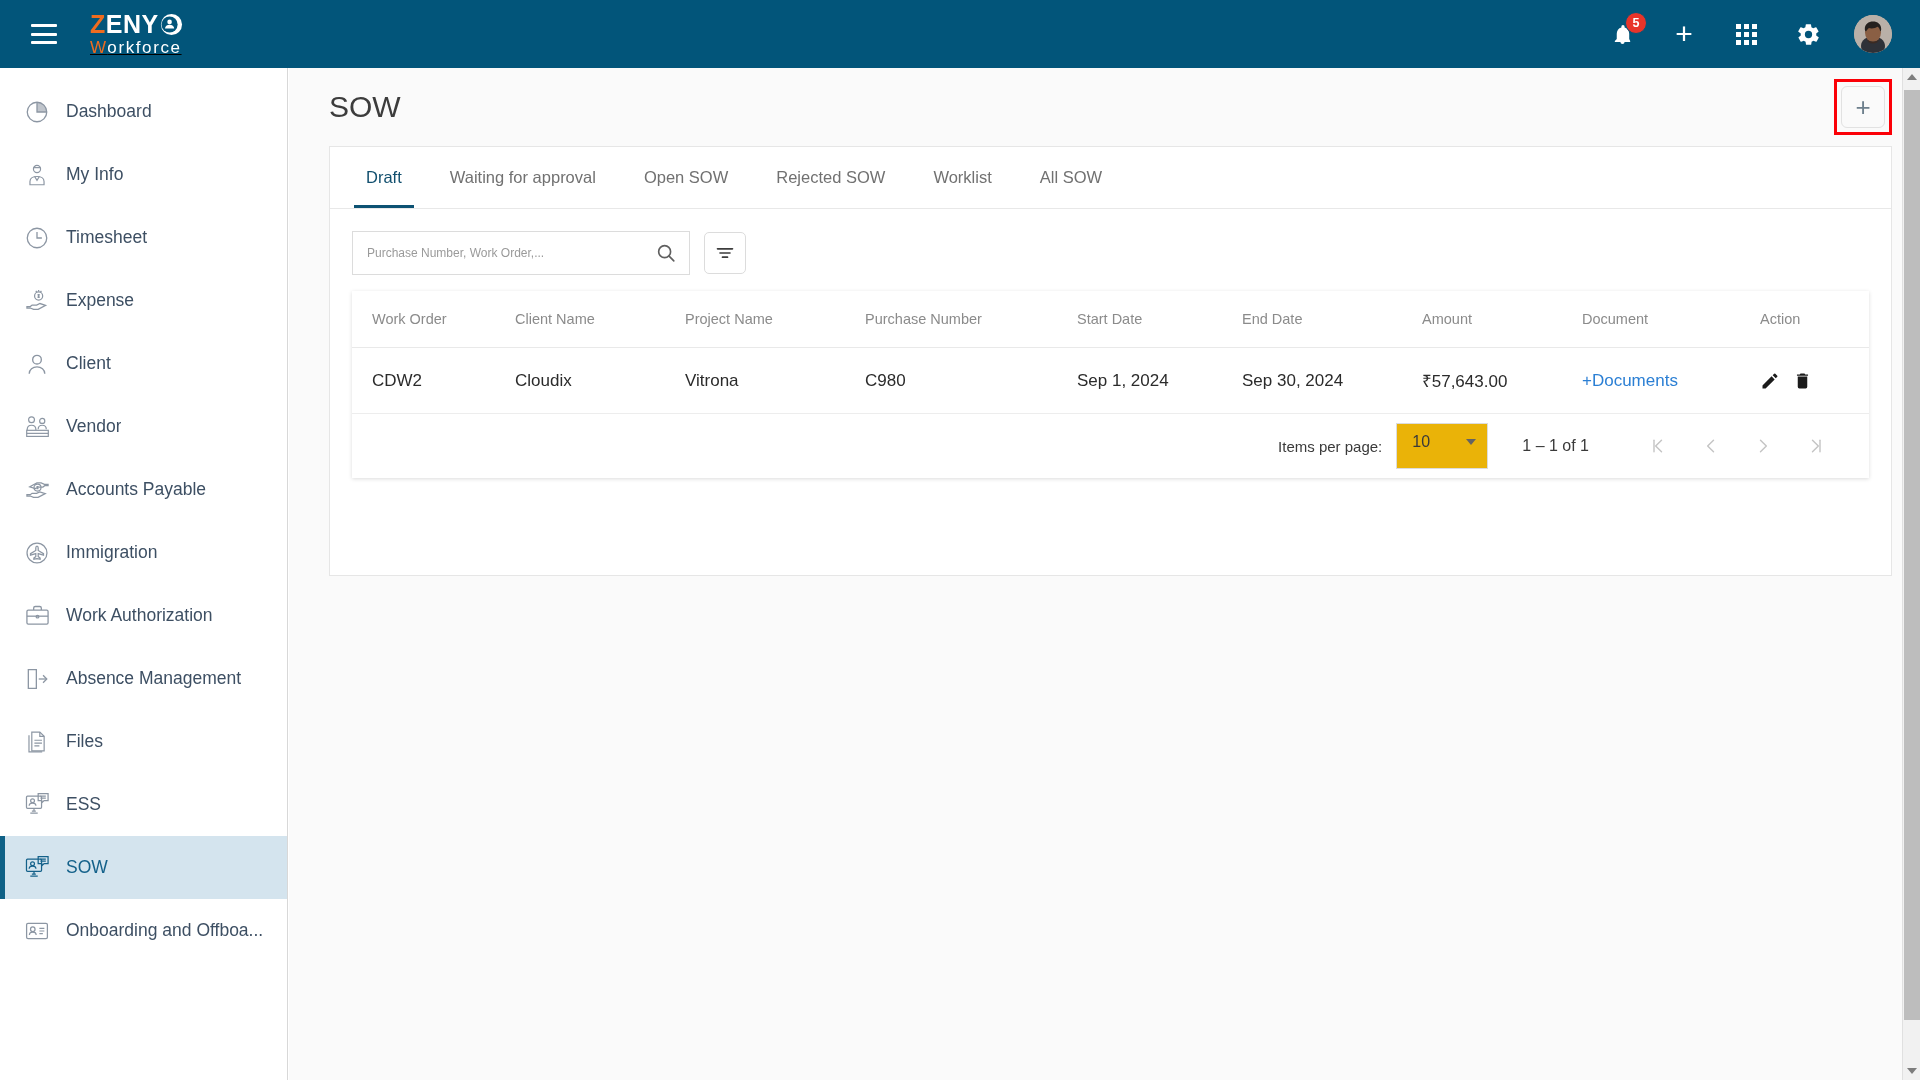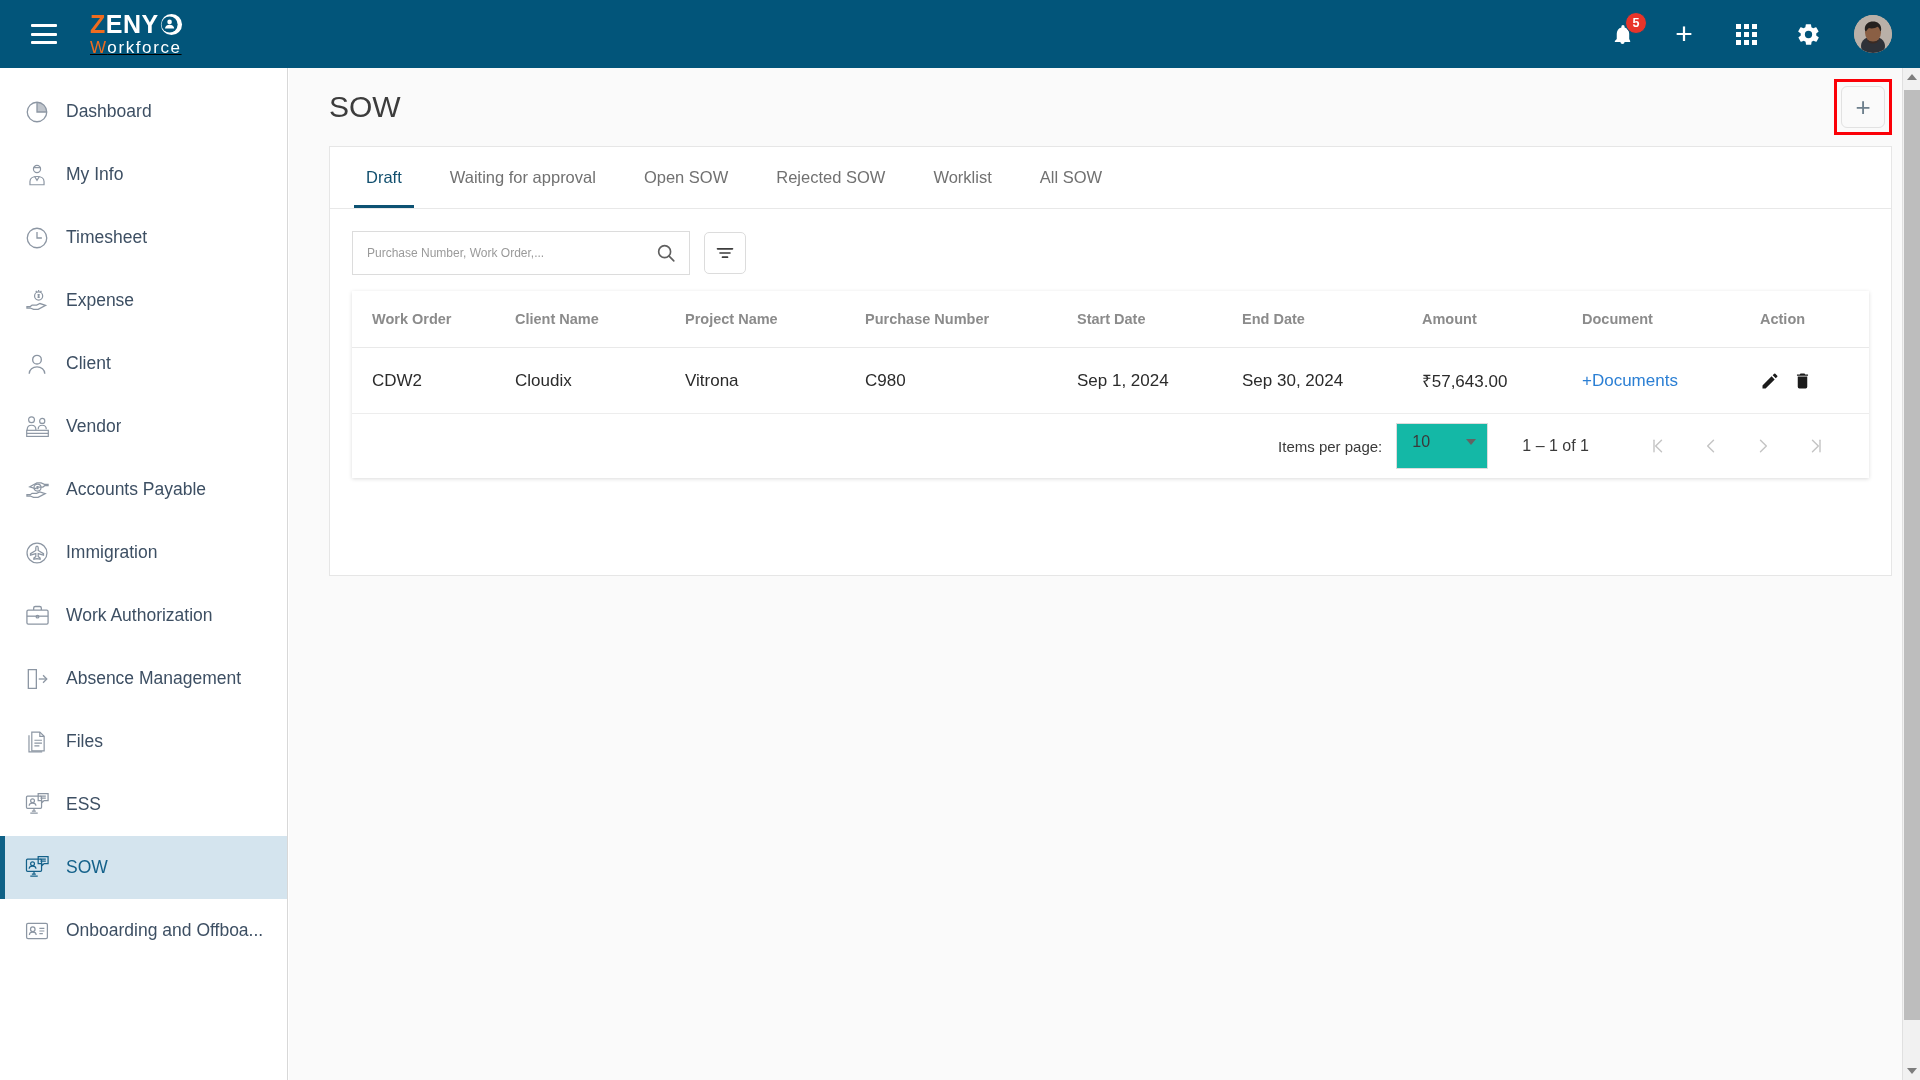--- a/index.html
+++ b/index.html
@@ -289,21 +289,21 @@
 
   .table-wrap {
     margin: 0 22px;
     background: #fff;
     box-shadow: 0 1px 4px rgba(0,0,0,0.14);
   }
   table { width: 100%; border-collapse: collapse; }
   thead th {
     text-align: left;
     font-size: 14.5px;
-    font-weight: 700;
+    font-weight: 400;
     color: #8b8b8b;
     padding: 20px 0 20px 0;
     border-bottom: 1px solid #e9e9e9;
     white-space: nowrap;
   }
   tbody td {
     font-size: 17px;
     color: #2b2b2b;
     padding: 21px 0;
     border-bottom: 1px solid #ededed;
@@ -334,21 +334,21 @@
   }
   .pg-label { margin-right: 14px; }
   .pg-select {
     width: 92px; height: 46px;
     border: 1px solid #dcdcdc;
     display: flex; align-items: center;
     justify-content: space-between;
     padding: 0 11px 8px 15px;
     font-size: 16px;
     cursor: pointer;
-    background: #14b8a6;
+    background: #eab308;
   }
   .pg-caret {
     width: 0; height: 0;
     border-left: 5.5px solid transparent;
     border-right: 5.5px solid transparent;
     border-top: 6.5px solid #636363;
   }
   .pg-range { margin: 0 44px 0 34px; font-size: 16px; }
   .pg-btn {
     width: 52px; height: 46px;

